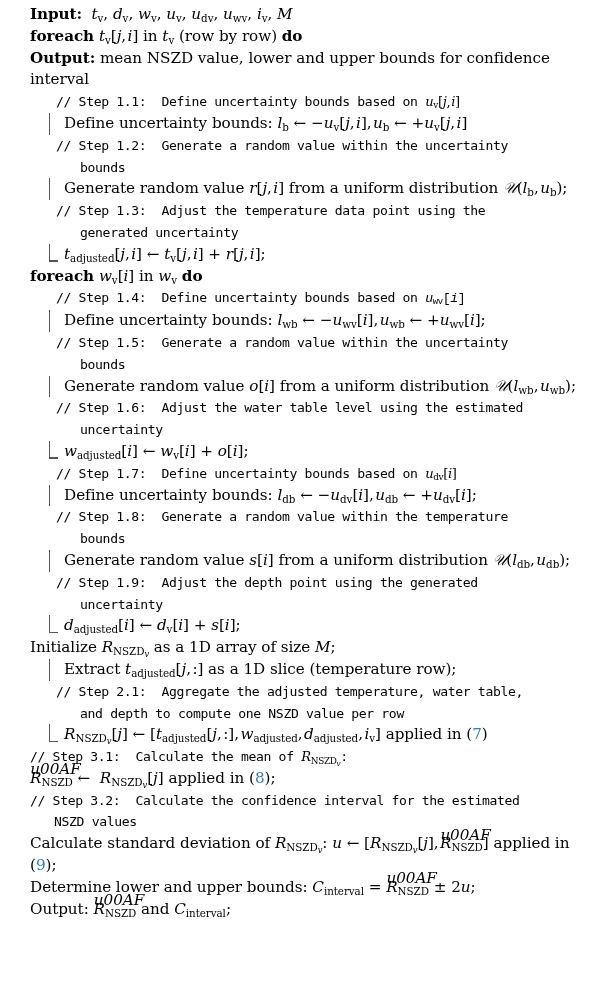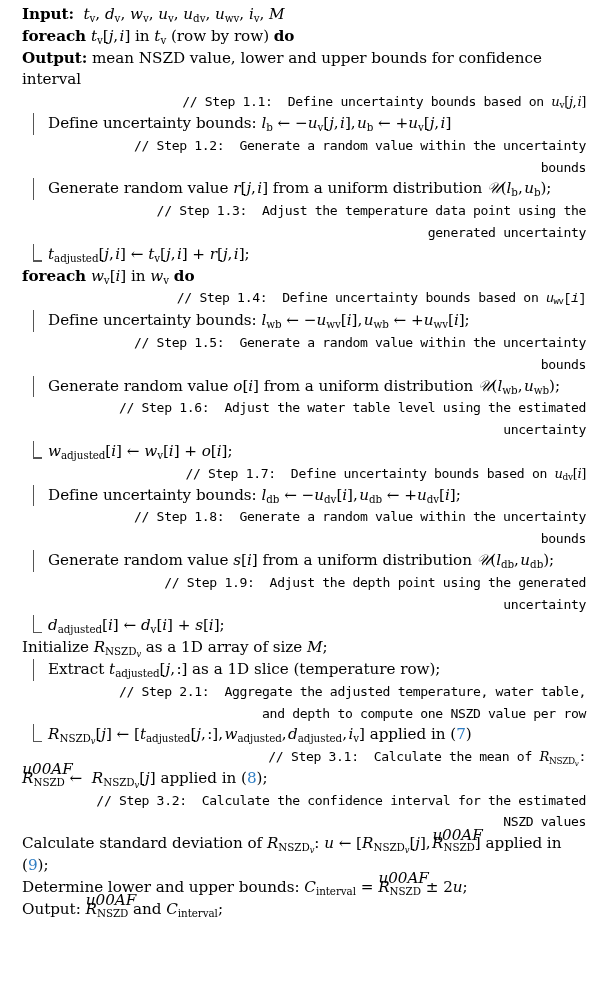--- a/index.html
+++ b/index.html
@@ -11,35 +11,35 @@
     width: 610px;
     height: 1003px;
     font-family: "DejaVu Serif", "Liberation Serif", serif;
     color: #000000;
     overflow: hidden;
   }
 
   #algo {
     position: relative;
     width: 592px;
-    padding: 4px 0 0 4px;
+    padding: 4px 0 0 12px;
     box-sizing: border-box;
   }
 
   
   .line {
     position: relative;
     font-size: 15.2px;
     line-height: 21.8px;
     padding-left: 18px;
     padding-right: 4px;
     white-space: normal;
     letter-spacing: -0.05px;
   }
-  .line.lvl1 { padding-left: 44px; }
+  .line.lvl1 { padding-left: 44px; margin-left: 8px; }
 
   
   .line.rule::before {
     content: "";
     position: absolute;
     left: 29px;
     top: 0;
     bottom: 0;
     width: 1.3px;
     background: #555555;
@@ -57,21 +57,20 @@
     bottom: 4px;
   }
 
   
   .code {
     font-family: "DejaVu Sans Mono", "Liberation Mono", monospace;
     font-size: 13.1px;
     line-height: 21.8px;
     letter-spacing: -0.35px;
     white-space: pre-wrap;
-    text-align: right;
   }
   .codewrap {
     position: relative;
     padding-left: 44px;
     padding-right: 6px;
   }
   .codewrap.top { padding-left: 18px; }
   .code-ind {
     display: block;
     padding-left: 24px;
@@ -163,21 +162,21 @@
 
   <div class="code codewrap rule"><span class="code-first">// Step 1.6:  Adjust the water table level using the estimated</span><span class="code-ind">uncertainty</span></div>
 
   <div class="line lvl1 rule rule-end"><span class="mi">w</span><sub>adjusted</sub>[<span class="mi">i</span>] <span class="arr">←</span> <span class="mi">w</span><sub>v</sub>[<span class="mi">i</span>] + <span class="mi">o</span>[<span class="mi">i</span>];</div>
 
 
   <div class="code codewrap rule"><span class="code-first">// Step 1.7:  Define uncertainty bounds based on <span style="font-family:'DejaVu Serif',serif"><span class="mi">u</span><sub>dv</sub>[<span class="mi">i</span>]</span></span></div>
 
   <div class="line lvl1 rule">Define uncertainty bounds: <span class="mi">l</span><sub>db</sub> <span class="arr">←</span> −<span class="mi">u</span><sub>dv</sub>[<span class="mi">i</span>], <span class="mi">u</span><sub>db</sub> <span class="arr">←</span> +<span class="mi">u</span><sub>dv</sub>[<span class="mi">i</span>];</div>
 
-  <div class="code codewrap rule"><span class="code-first">// Step 1.8:  Generate a random value within the uncertainty</span><span class="code-ind">bounds</span></div>
+  <div class="code codewrap rule"><span class="code-first">// Step 1.8:  Generate a random value within the temperature</span><span class="code-ind">bounds</span></div>
 
   <div class="line lvl1 rule">Generate random value <span class="mi">s</span>[<span class="mi">i</span>] from a uniform distribution <span class="cal">𝒰</span>(<span class="mi">l</span><sub>db</sub>, <span class="mi">u</span><sub>db</sub>);</div>
 
   <div class="code codewrap rule"><span class="code-first">// Step 1.9:  Adjust the depth point using the generated</span><span class="code-ind">uncertainty</span></div>
 
   <div class="line lvl1 rule rule-end"><span class="mi">d</span><sub>adjusted</sub>[<span class="mi">i</span>] <span class="arr">←</span> <span class="mi">d</span><sub>v</sub>[<span class="mi">i</span>] + <span class="mi">s</span>[<span class="mi">i</span>];</div>
 
   <div class="line">Initialize <span class="mi">R</span><sub>NSZD<sub class="mi">v</sub></sub> as a 1D array of size <span class="mi">M</span>;</div>
 
 

